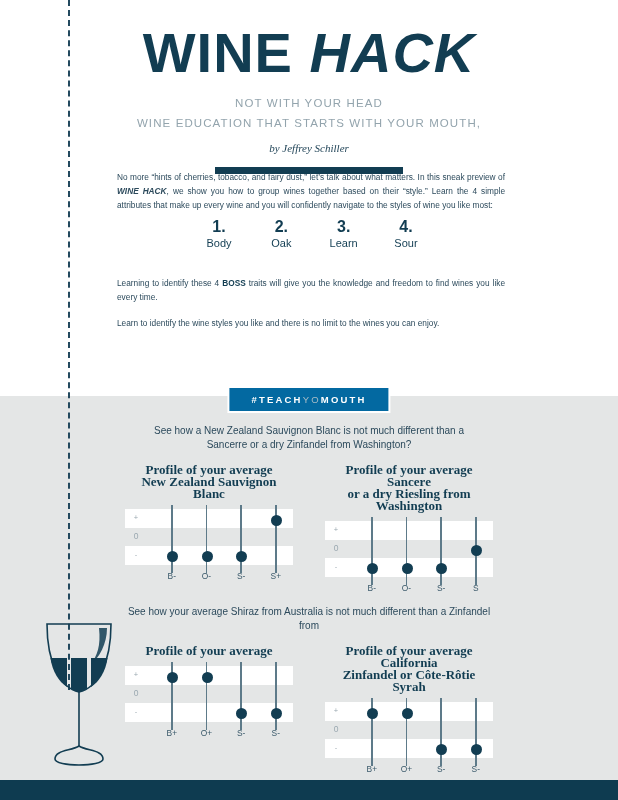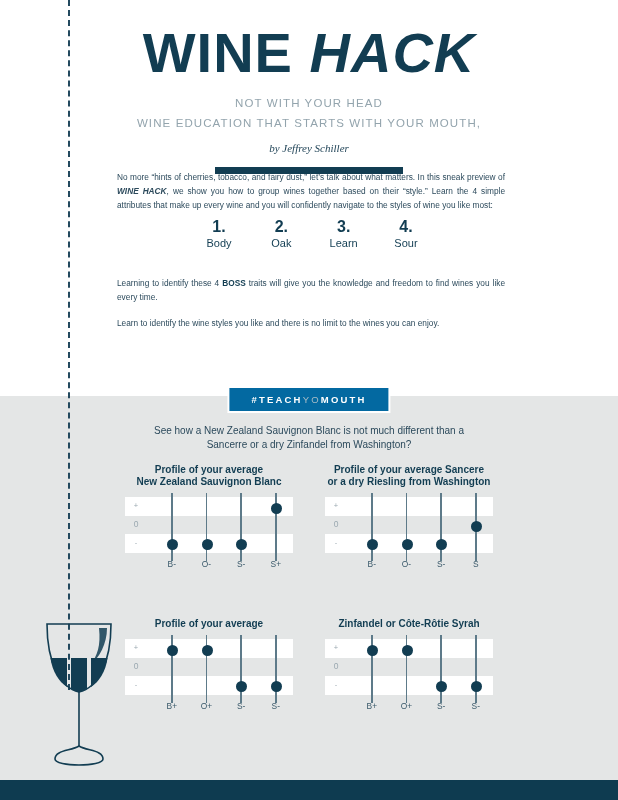--- a/index.html
+++ b/index.html
@@ -83,22 +83,23 @@
   .section{position:absolute;left:0;width:618px;text-align:center;}
   .sec-intro{
     font-size:10px;line-height:13.5px;color:#2c4a5c;
     margin:0 auto;width:360px;
   }
   .chart-row{
     display:flex;justify-content:center;gap:32px;margin-top:13px;
   }
   .chart-block{width:168px;}
   .chart-title{
-    font-size:10px;font-weight:bold;color:#123d52;line-height:12px;
+    font-size:13px;font-weight:bold;color:#123d52;line-height:12px;
     margin-bottom:9px;
+    font-family:Liberation Serif, serif;
   }
 
   
   .slider{
     position:relative;height:56px;width:168px;margin:0 auto;
   }
   .band{
     position:absolute;left:0;width:168px;height:19px;background:#ffffff;
   }
   .band.plus{top:0;}
@@ -251,20 +252,21 @@
               <div class="xlab" style="left: 88.1333px;">S-</div>
               <div class="xlab" style="left: 122.8px;">S</div>
             </div>
           </div>
       </div>
     </div>
   </div>
 
   <div class="section" style="top:605px;">
     <div class="sec-intro" style="width:380px;">
+      <div>See how your average Shiraz from Australia is not much different than a Zinfandel from</div>
     </div>
     <div class="chart-row">
       <div class="chart-block">
         <div class="chart-title">
           <div>Profile of your average</div>
         </div>
         <div class="slider">
             <div class="band plus"></div>
             <div class="band minus"></div>
             <div class="axis-lab p">+</div>
@@ -283,20 +285,21 @@
             <div class="xlabels">
               <div class="xlab" style="left: 18.8px;">B+</div>
               <div class="xlab" style="left: 53.4667px;">O+</div>
               <div class="xlab" style="left: 88.1333px;">S-</div>
               <div class="xlab" style="left: 122.8px;">S-</div>
             </div>
           </div>
       </div>
       <div class="chart-block">
         <div class="chart-title">
+          <div>Profile of your average California</div>
           <div>Zinfandel or Côte-Rôtie Syrah</div>
         </div>
         <div class="slider">
             <div class="band plus"></div>
             <div class="band minus"></div>
             <div class="axis-lab p">+</div>
             <div class="axis-lab z">0</div>
             <div class="axis-lab m">-</div>
             <div class="tracks">
               <div class="track" style="left: 18px;"></div>

